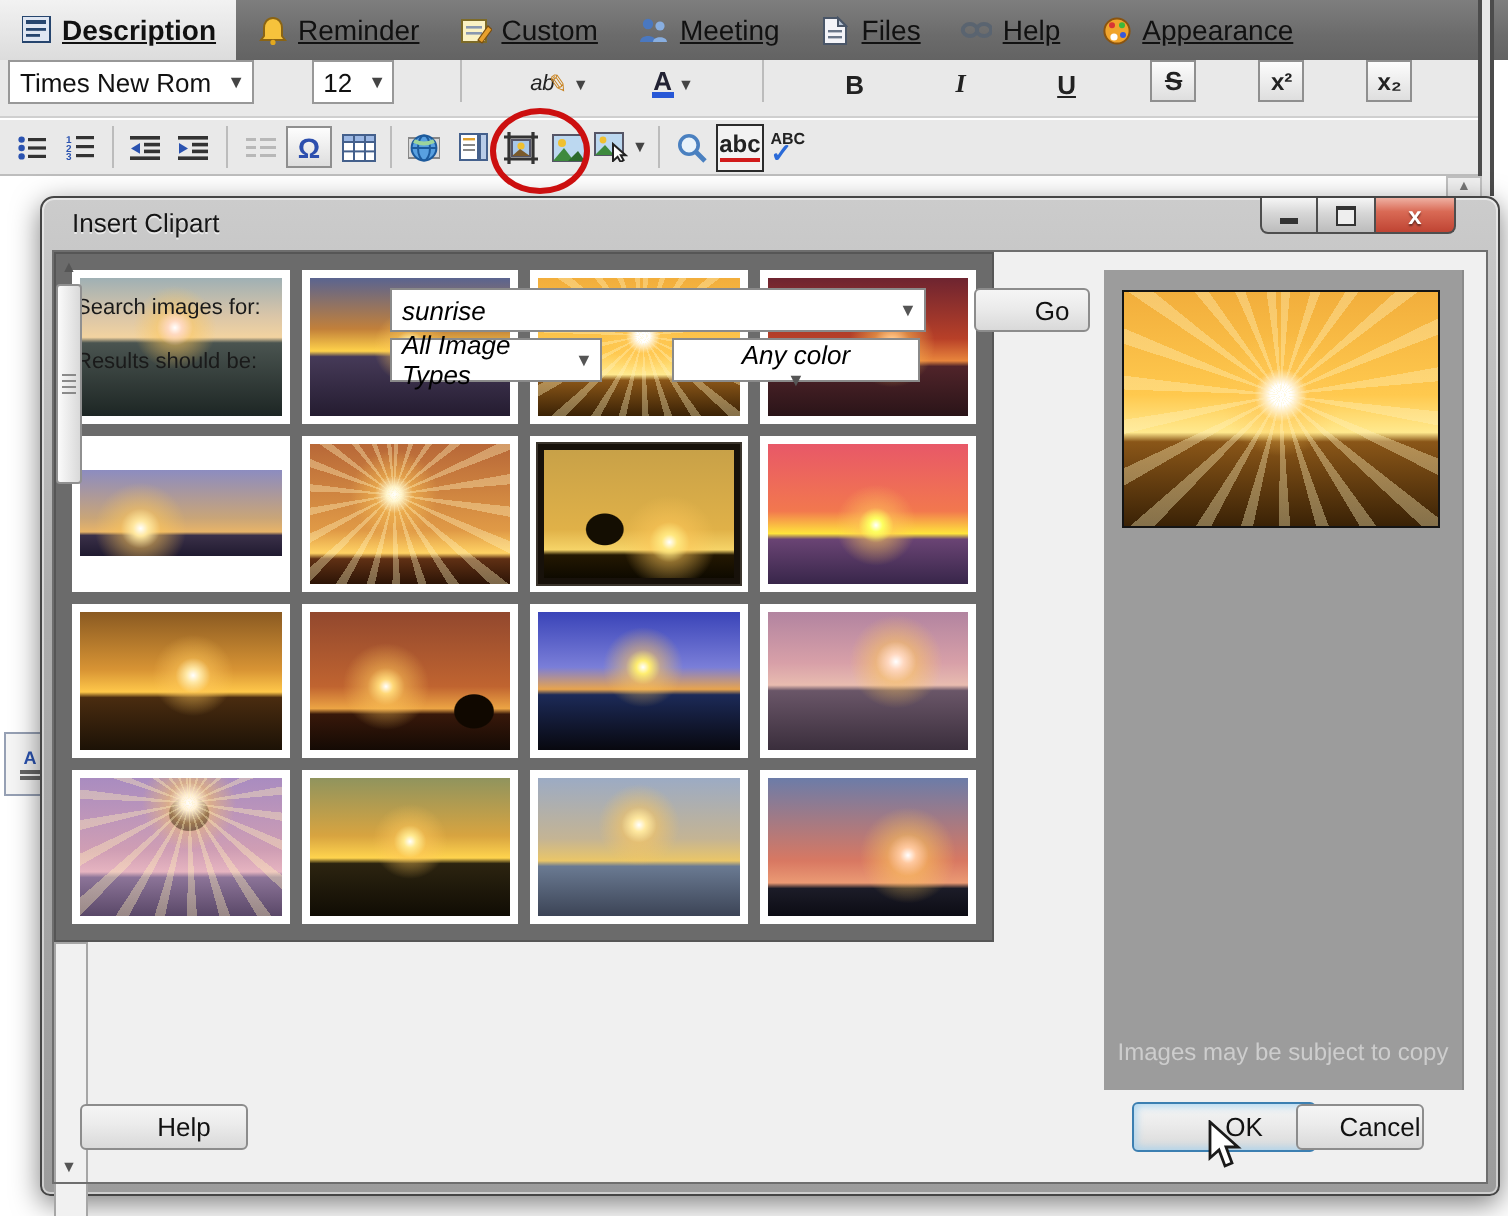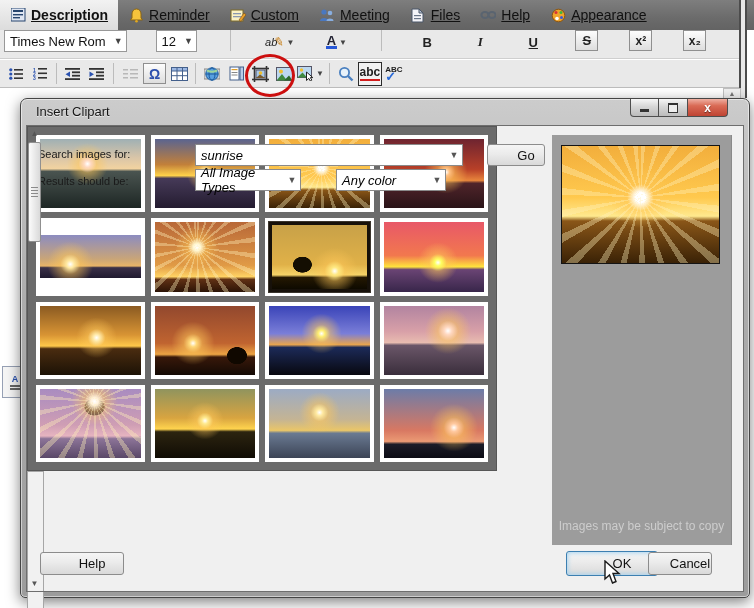--- a/index.html
+++ b/index.html
@@ -436,21 +436,21 @@
     <span class="cv">sunrise</span>
     <span class="ca">▼</span>
   </div>
   <div class="pbtn abs" style="left:460px;top:18px;width:58px;height:22px;">Go</div>
 
   <div class="lbl abs" style="left:11px;top:49px;">Results should be:</div>
   <div class="w-combo abs" style="left:168px;top:43px;width:106px;height:22px;">
     <span class="cv">All Image Types</span>
     <span class="ca">▼</span>
   </div>
-  <div class="w-combo abs" style="left:309px;top:43px;width:110px;height:22px;">
+  <div class="w-combo abs" style="left:309px;top:43px;width:124px;height:22px;flex-direction:column;">
     <span class="cv">Any color</span>
     <span class="ca">▼</span>
   </div>
 
   <div id="grid">
       <div class="card">
         <div class="thumb" style="background: radial-gradient(circle at 47% 36%, rgb(255, 255, 255) 0%, rgb(255, 217, 192) 5%, rgba(255, 200, 90, 0.5) 13%, rgba(255, 180, 60, 0) 30%), linear-gradient(rgb(159, 176, 180) 0%, rgb(217, 197, 168) 27%, rgb(242, 211, 160) 43%, rgb(74, 84, 80) 47%, rgb(29, 38, 36) 100%);"></div>
       </div>
       <div class="card">
         <div class="thumb" style="background: radial-gradient(circle, rgb(255, 255, 255) 0%, rgb(255, 242, 176) 5%, rgba(255, 200, 90, 0.5) 13%, rgba(255, 180, 60, 0) 30%), linear-gradient(rgb(90, 100, 144) 0%, rgb(194, 128, 58) 37%, rgb(255, 210, 74) 53%, rgb(70, 58, 88) 57%, rgb(36, 28, 48) 100%);"></div>

